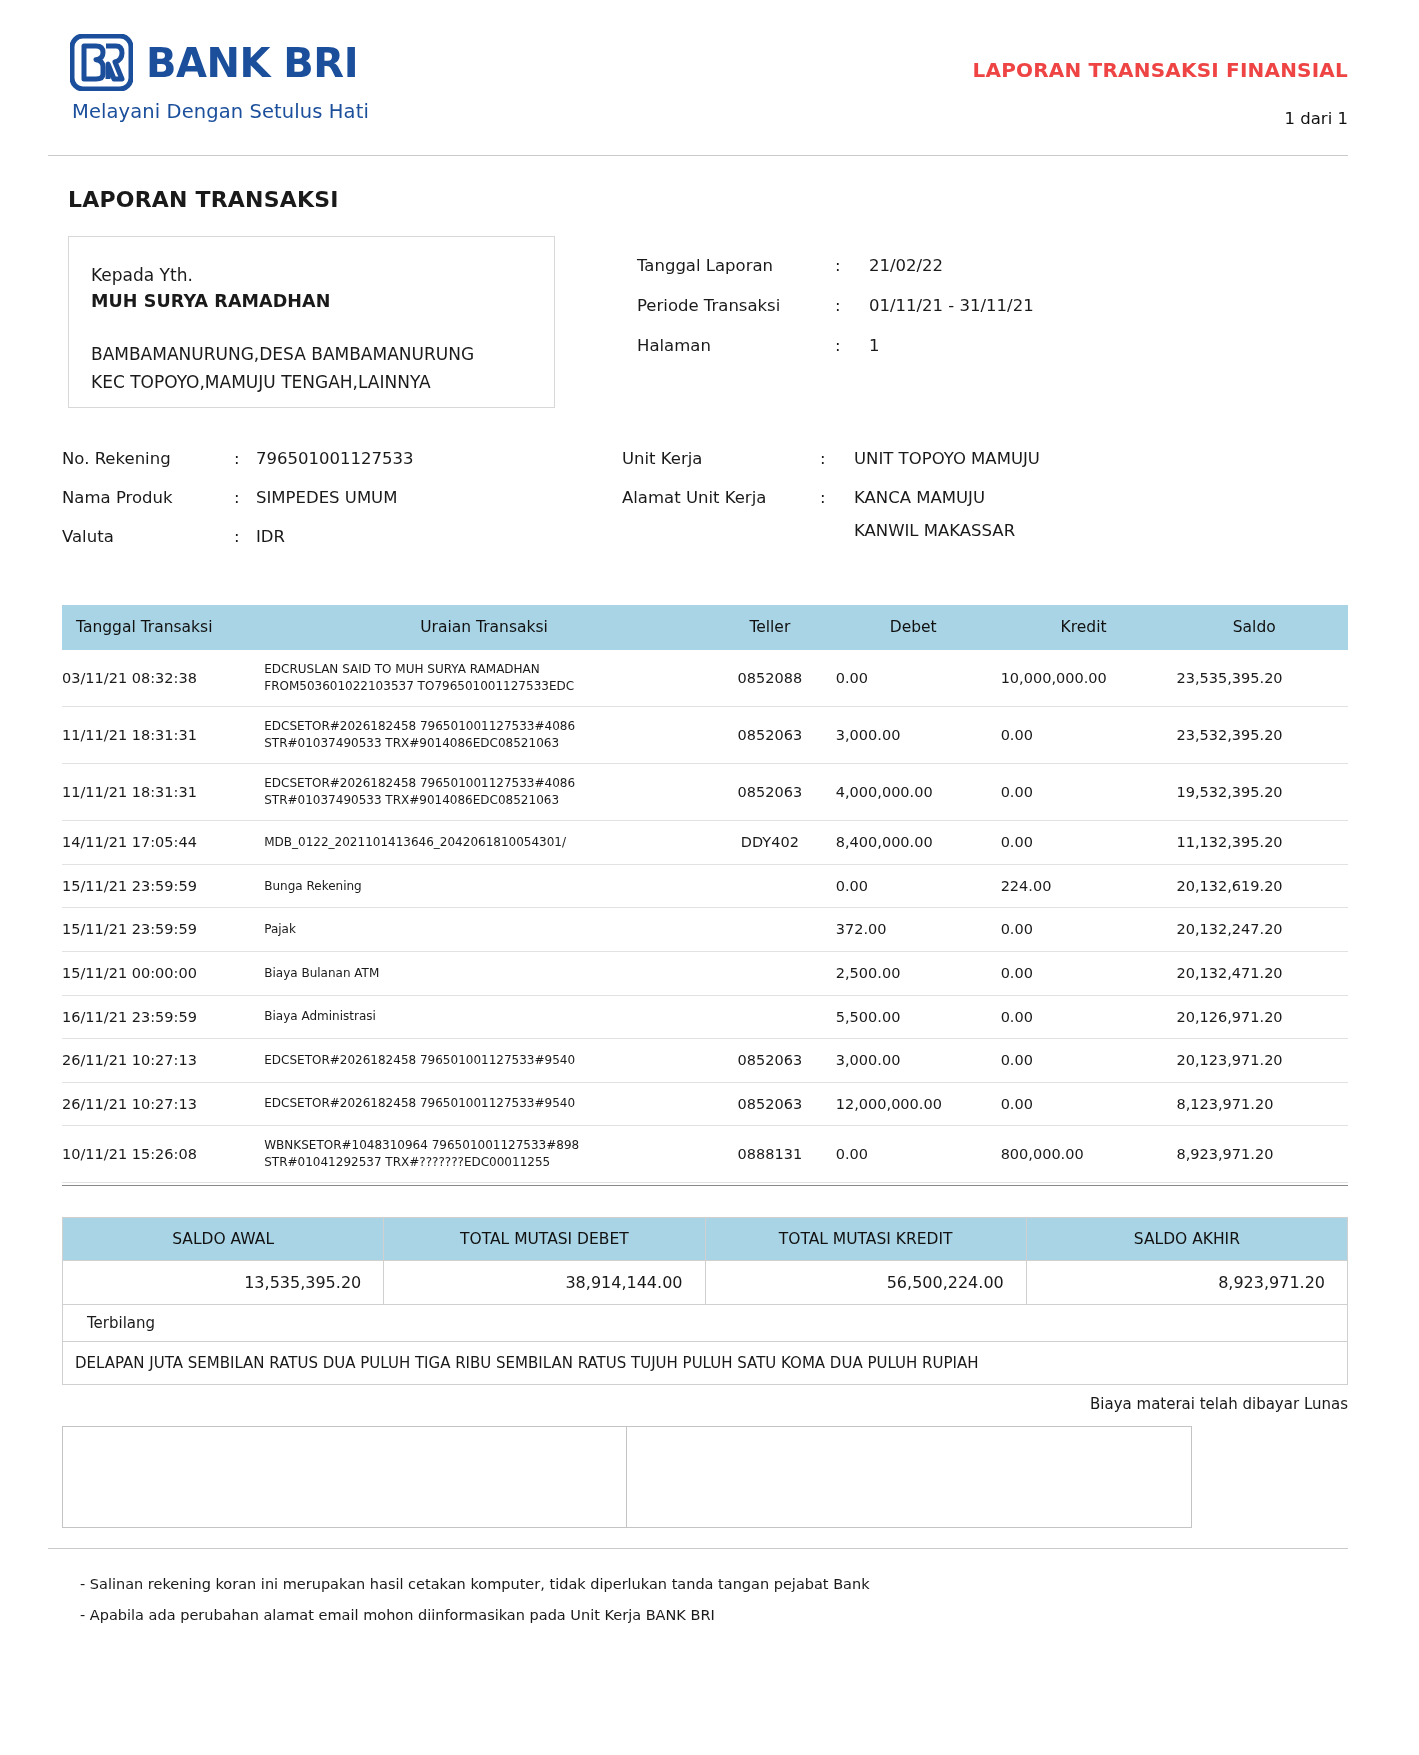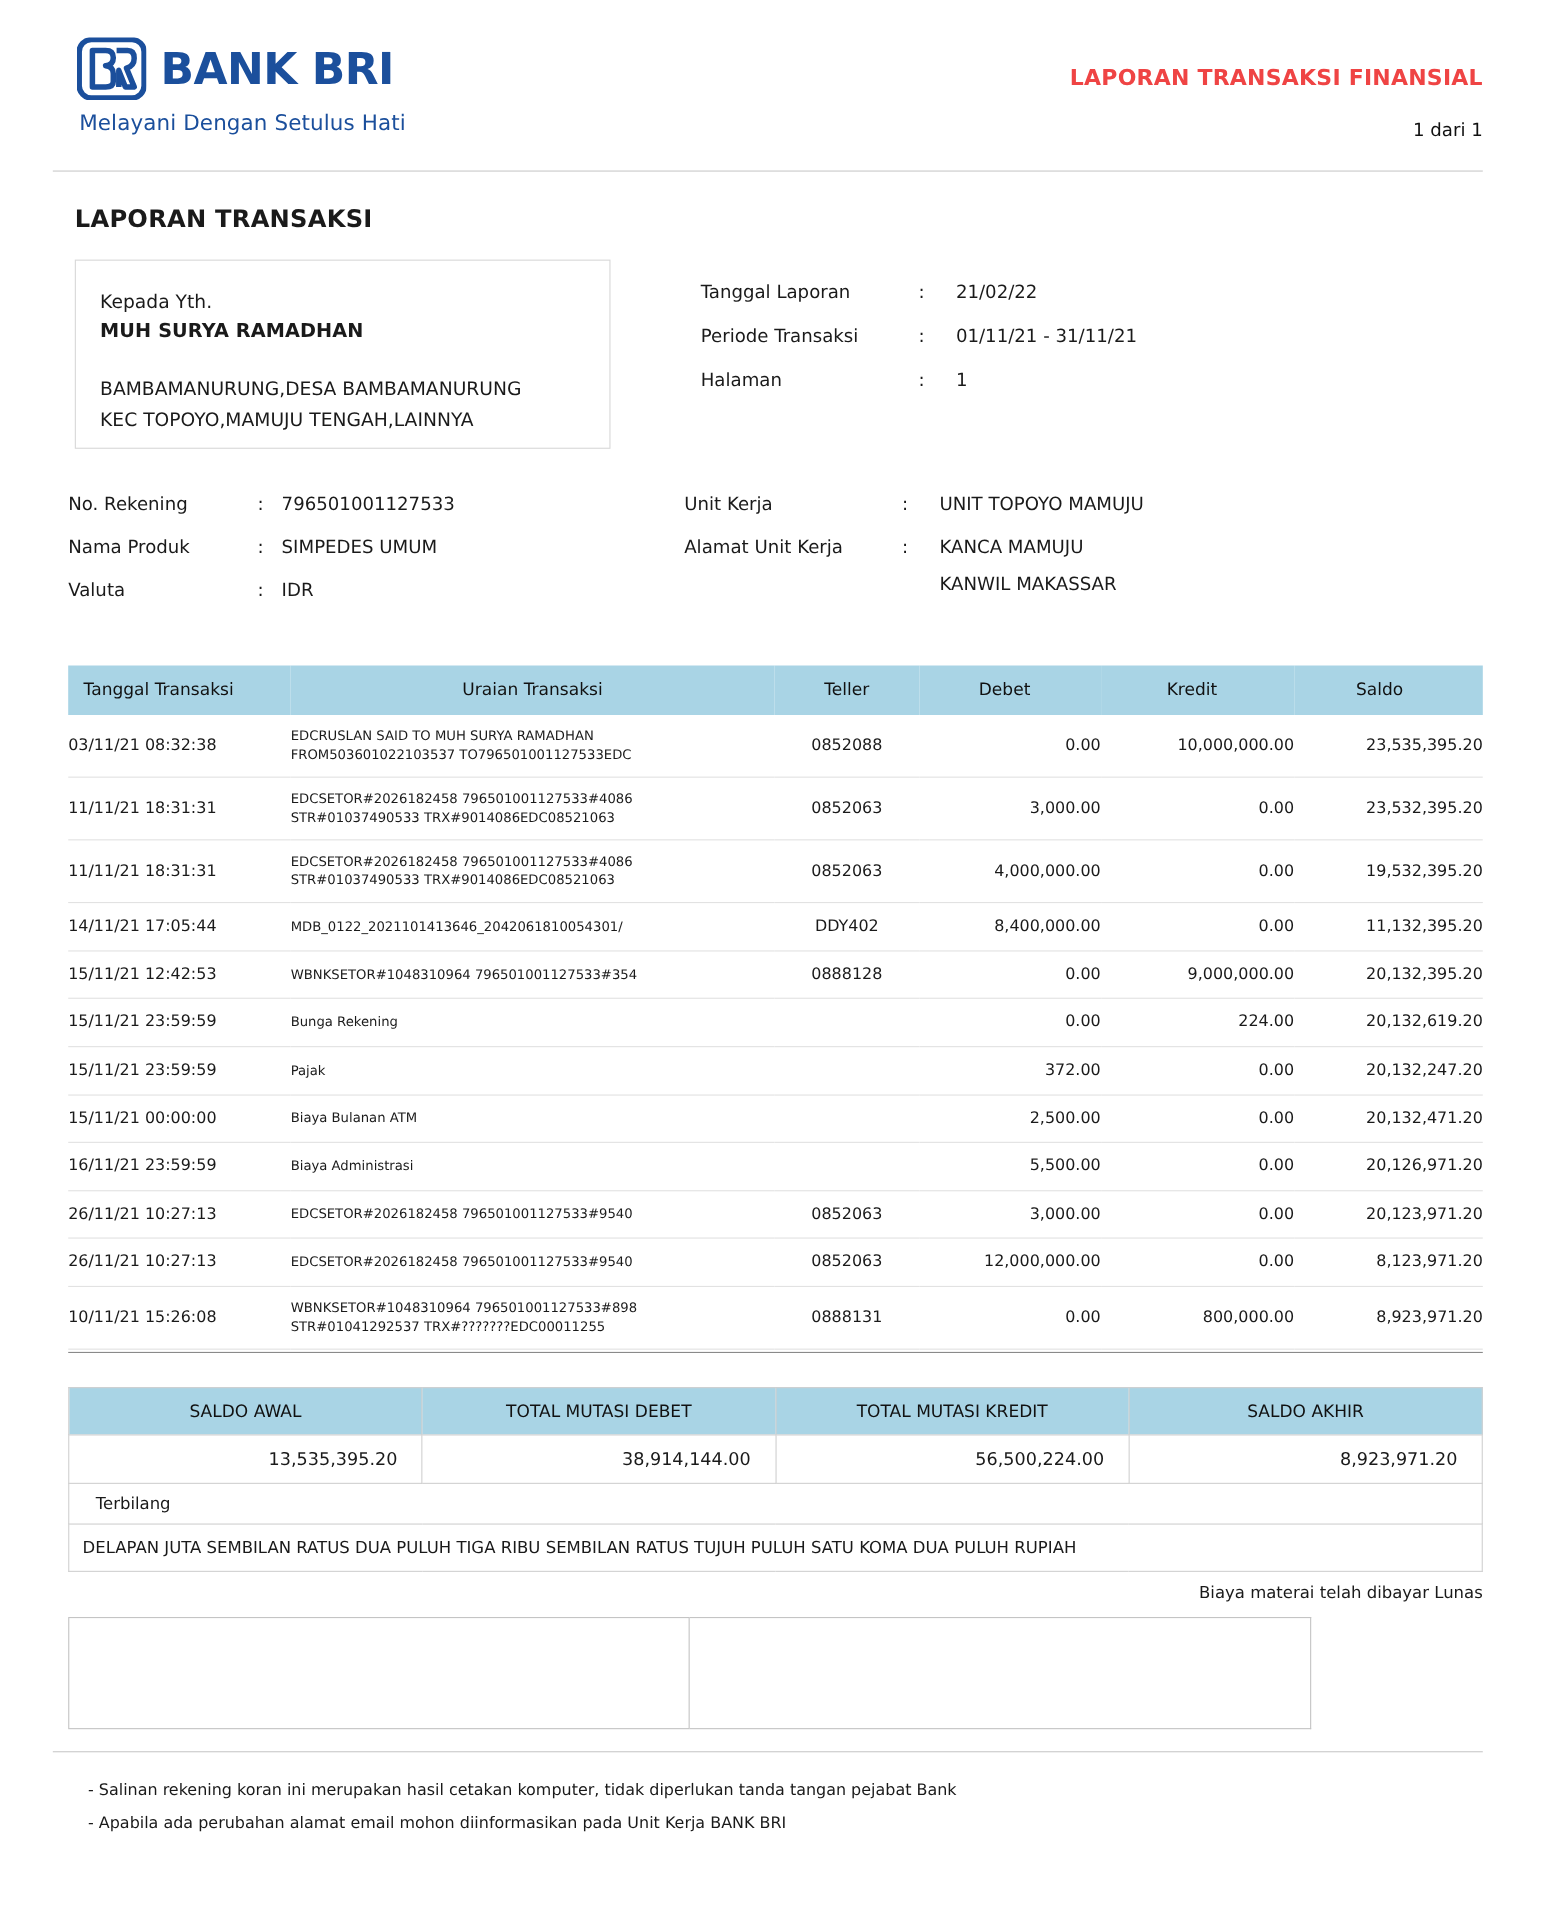--- a/index.html
+++ b/index.html
@@ -183,21 +183,21 @@
     white-space: nowrap;
     font-size: 14.5px;
   }
   td.c-desc {
     text-align: left;
     padding-left: 8px;
     font-size: 12px;
   }
   td.c-teller { text-align: center; font-size: 14.5px; }
   td.c-num {
-    text-align: right;
+    text-align: left;
     padding-right: 16px;
     white-space: nowrap;
     font-size: 14.5px;
   }
   td.c-saldo { padding-right: 20px; }
   .desc-l2 { display: block; }
   .tbl-bottom {
     border-top: 1px solid #8a8a8a;
     margin-top: 2px;
   }
@@ -395,28 +395,20 @@
             <td class="c-num">0.00</td>
             <td class="c-num c-saldo">19,532,395.20</td>
           </tr>
           <tr>
             <td class="c-date">14/11/21 17:05:44</td>
             <td class="c-desc"><span>MDB_0122_2021101413646_2042061810054301/</span></td>
             <td class="c-teller">DDY402</td>
             <td class="c-num">8,400,000.00</td>
             <td class="c-num">0.00</td>
             <td class="c-num c-saldo">11,132,395.20</td>
-          </tr>
-          <tr>
-            <td class="c-date">15/11/21 12:42:53</td>
-            <td class="c-desc"><span>WBNKSETOR#1048310964   796501001127533#354</span></td>
-            <td class="c-teller">0888128</td>
-            <td class="c-num">0.00</td>
-            <td class="c-num">9,000,000.00</td>
-            <td class="c-num c-saldo">20,132,395.20</td>
           </tr>
           <tr>
             <td class="c-date">15/11/21 23:59:59</td>
             <td class="c-desc"><span>Bunga Rekening</span></td>
             <td class="c-teller"></td>
             <td class="c-num">0.00</td>
             <td class="c-num">224.00</td>
             <td class="c-num c-saldo">20,132,619.20</td>
           </tr>
           <tr>

